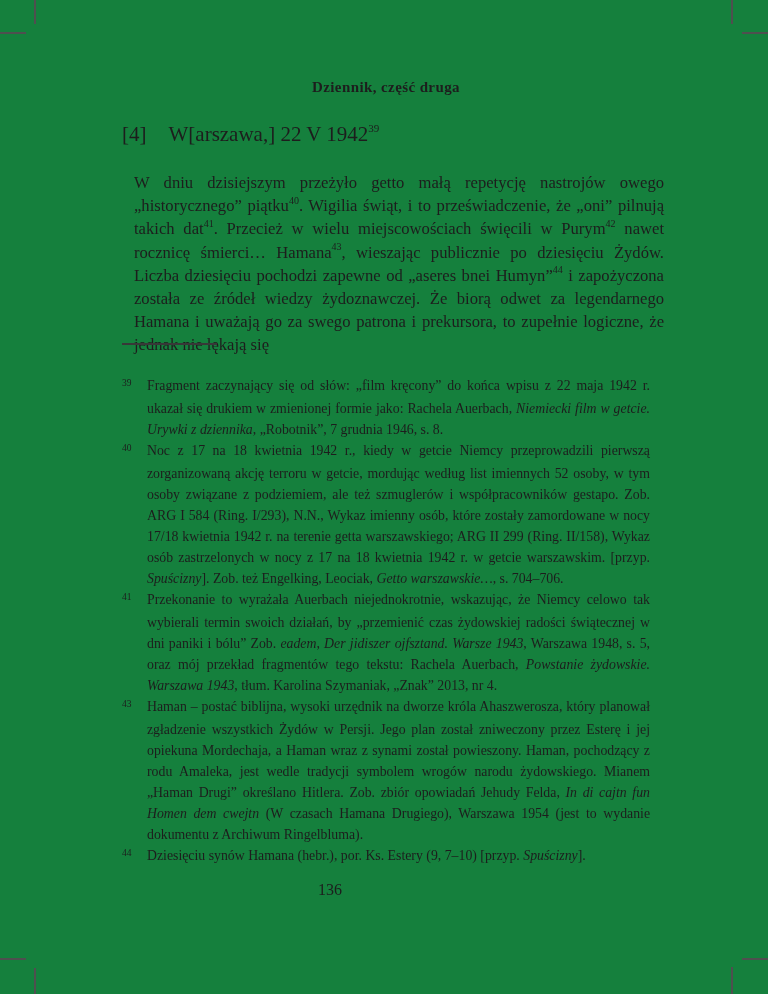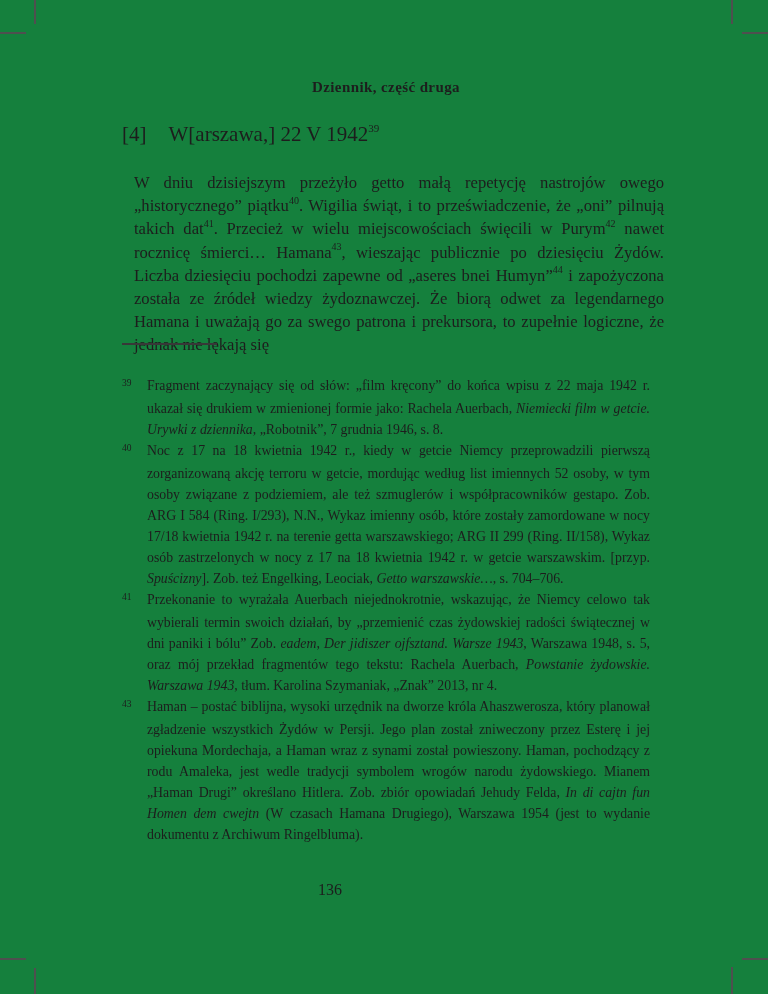--- a/index.html
+++ b/index.html
@@ -89,17 +89,18 @@
 
   <p class="body-text">W dniu dzisiejszym przeżyło getto małą repetycję nastrojów owego „historycznego” piątku<sup>40</sup>. Wigilia świąt, i to przeświadczenie, że „oni” pilnują takich dat<sup>41</sup>. Przecież w wielu miejscowościach święcili w Purym<sup>42</sup> nawet rocznicę śmierci… Hamana<sup>43</sup>, wieszając publicznie po dziesięciu Żydów. Liczba dziesięciu pochodzi zapewne od „aseres bnei Humyn”<sup>44</sup> i zapożyczona została ze źródeł wiedzy żydoznawczej. Że biorą odwet za legendarnego Hamana i uważają go za swego patrona i prekursora, to zupełnie logiczne, że jednak nie lękają się</p>
 
   <div class="fn-rule"></div>
 
   <div class="footnotes">
       <p class="footnote"><span class="fn-num">39</span>Fragment zaczynający się od słów: „film kręcony” do końca wpisu z 22 maja 1942 r. ukazał się drukiem w zmienionej formie jako: Rachela Auerbach, <i>Niemiecki film w getcie. Urywki z dziennika</i>, „Robotnik”, 7 grudnia 1946, s. 8.</p>
       <p class="footnote"><span class="fn-num">40</span>Noc z 17 na 18 kwietnia 1942 r., kiedy w getcie Niemcy przeprowadzili pierwszą zorganizowaną akcję terroru w getcie, mordując według list imiennych 52 osoby, w tym osoby związane z podziemiem, ale też szmuglerów i współpracowników gestapo. Zob. ARG I 584 (Ring. I/293), N.N., Wykaz imienny osób, które zostały zamordowane w nocy 17/18 kwietnia 1942 r. na terenie getta warszawskiego; ARG II 299 (Ring. II/158), Wykaz osób zastrzelonych w nocy z 17 na 18 kwietnia 1942 r. w getcie warszawskim. [przyp. <i>Spuścizny</i>]. Zob. też Engelking, Leociak, <i>Getto warszawskie…</i>, s. 704–706.</p>
       <p class="footnote"><span class="fn-num">41</span>Przekonanie to wyrażała Auerbach niejednokrotnie, wskazując, że Niemcy celowo tak wybierali termin swoich działań, by „przemienić czas żydowskiej radości świątecznej w dni paniki i bólu” Zob. <i>eadem</i>, <i>Der jidiszer ojfsztand. Warsze 1943</i>, Warszawa 1948, s. 5, oraz mój przekład fragmentów tego tekstu: Rachela Auerbach, <i>Powstanie żydowskie. Warszawa 1943</i>, tłum. Karolina Szymaniak, „Znak” 2013, nr 4.</p>
       <p class="footnote"><span class="fn-num">43</span>Haman – postać biblijna, wysoki urzędnik na dworze króla Ahaszwerosza, który planował zgładzenie wszystkich Żydów w Persji. Jego plan został zniweczony przez Esterę i jej opiekuna Mordechaja, a Haman wraz z synami został powieszony. Haman, pochodzący z rodu Amaleka, jest wedle tradycji symbolem wrogów narodu żydowskiego. Mianem „Haman Drugi” określano Hitlera. Zob. zbiór opowiadań Jehudy Felda, <i>In di cajtn fun Homen dem cwejtn</i> (W czasach Hamana Drugiego), Warszawa 1954 (jest to wydanie dokumentu z Archiwum Ringelbluma).</p>
+      <p class="footnote"><span class="fn-num">44</span>Dziesięciu synów Hamana (hebr.), por. Ks. Estery (9, 7–10) [przyp. <i>Spuścizny</i>].</p>
     </div>
 
   <div class="page-number">136</div>
 
 </div>
 
 </body></html>

